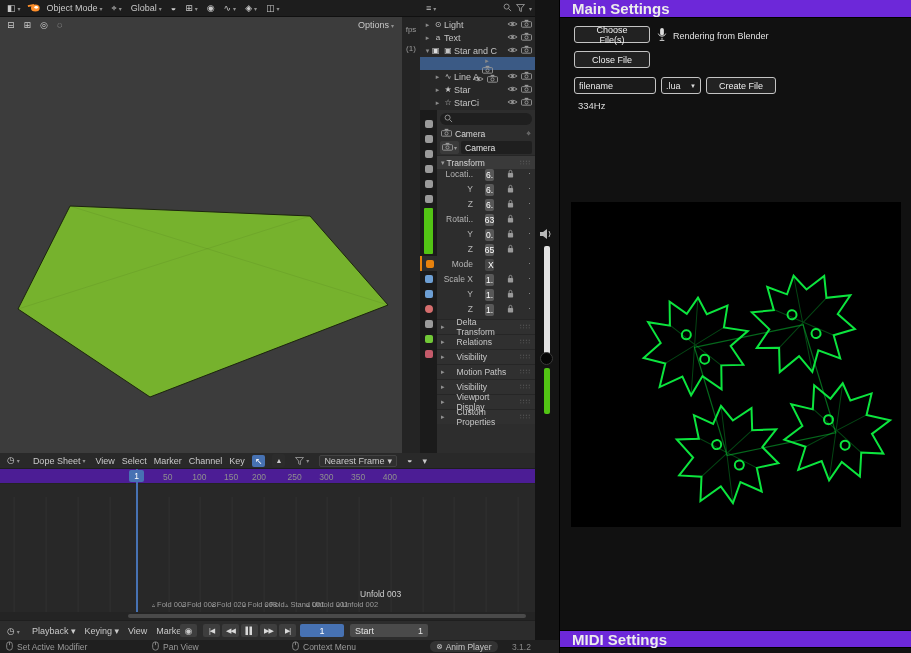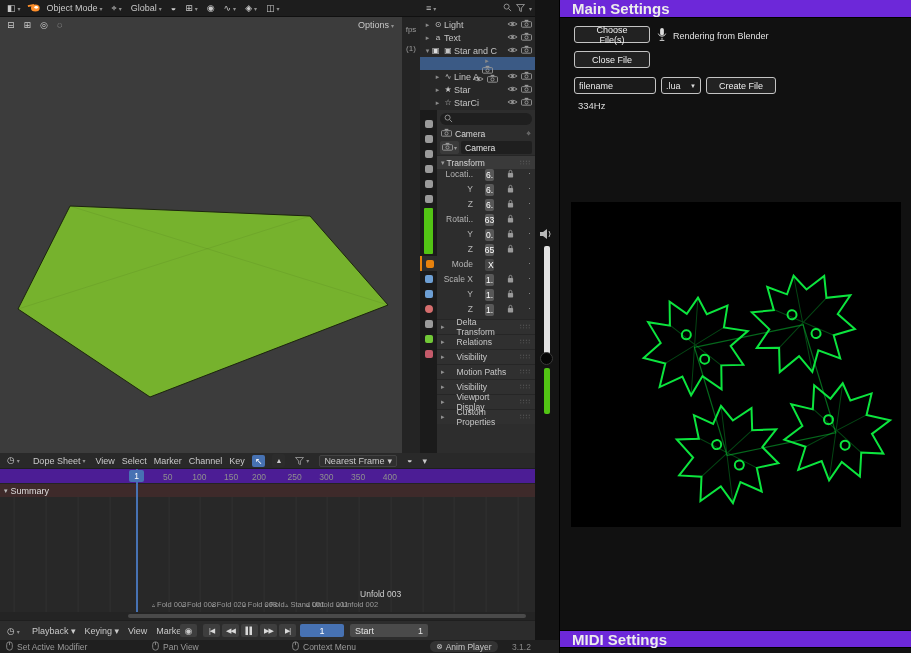--- a/index.html
+++ b/index.html
@@ -590,24 +590,20 @@
     <div id="ds-ruler">
         <span class="ruler-num" style="left: 167.695px;">50</span>
         <span class="ruler-num" style="left: 199.425px;">100</span>
         <span class="ruler-num" style="left: 231.155px;">150</span>
         <span class="ruler-num" style="left: 259px;">200</span>
         <span class="ruler-num" style="left: 294.615px;">250</span>
         <span class="ruler-num" style="left: 326.345px;">300</span>
         <span class="ruler-num" style="left: 358.075px;">350</span>
         <span class="ruler-num" style="left: 389.805px;">400</span>
       </div>
-    <div id="ds-summary" style="background:var(--summary-red)">
-      <span class="tri" style="font-size:7px;color:#bbb">▾</span>
-      <span>Summary</span>
-    </div>
     <div id="ds-grid" style="background: repeating-linear-gradient(90deg, rgb(48, 48, 48) 0px, rgb(48, 48, 48) 1px, transparent 1px, transparent 31.73px) 136.6px 0px rgb(40, 40, 40);">
         <span class="ds-marker" style="left: 152.003px;"><span class="mtri">▵</span> <span>Fold 003</span></span>
         <span class="ds-marker" style="left: 181.83px;"><span class="mtri">▵</span> <span>Fold 008</span></span>
         <span class="ds-marker" style="left: 211.656px;"><span class="mtri">▵</span> <span>Fold 020</span></span>
         <span class="ds-marker" style="left: 242.751px;"><span class="mtri">▵</span> <span>Fold 008</span></span>
         <span class="ds-marker" style="left: 264.962px;"><span class="mtri">▵</span> <span>Fold</span></span>
         <span class="ds-marker" style="left: 285.269px;"><span class="mtri">▵</span> <span>Stand 001</span></span>
         <span class="ds-marker" style="left: 306.846px;"><span class="mtri">▵</span> <span>Unfold 001</span></span>
         <span class="ds-marker" style="left: 336.672px;"><span class="mtri">▵</span> <span>Unfold 002</span></span>
         <span id="floating-marker" style="left: 360.037px;">Unfold 003</span>

